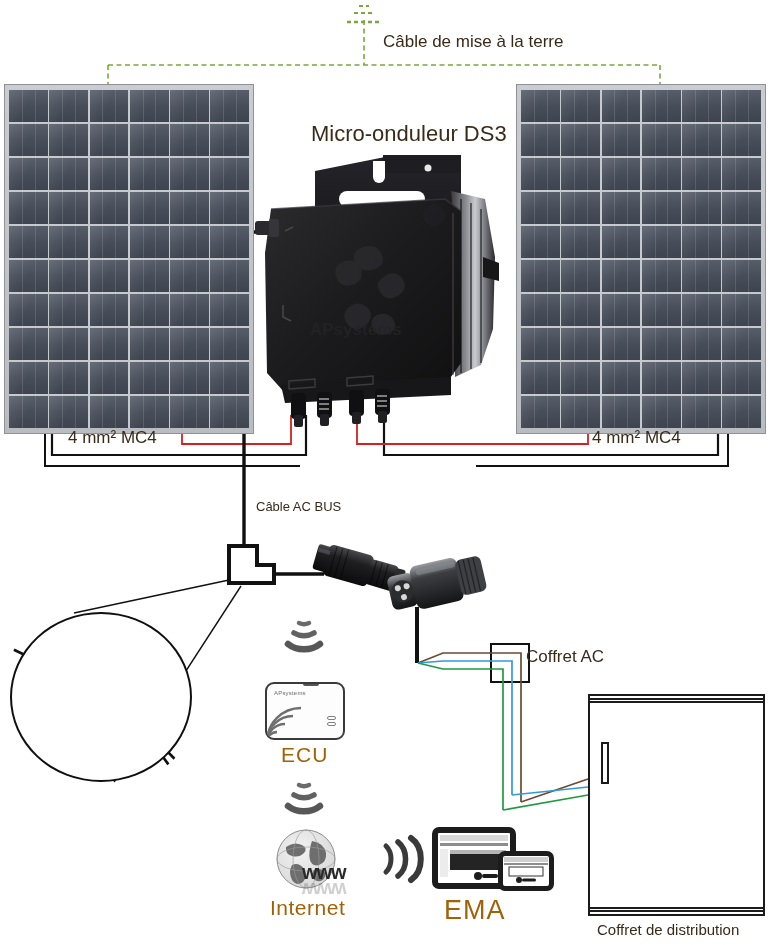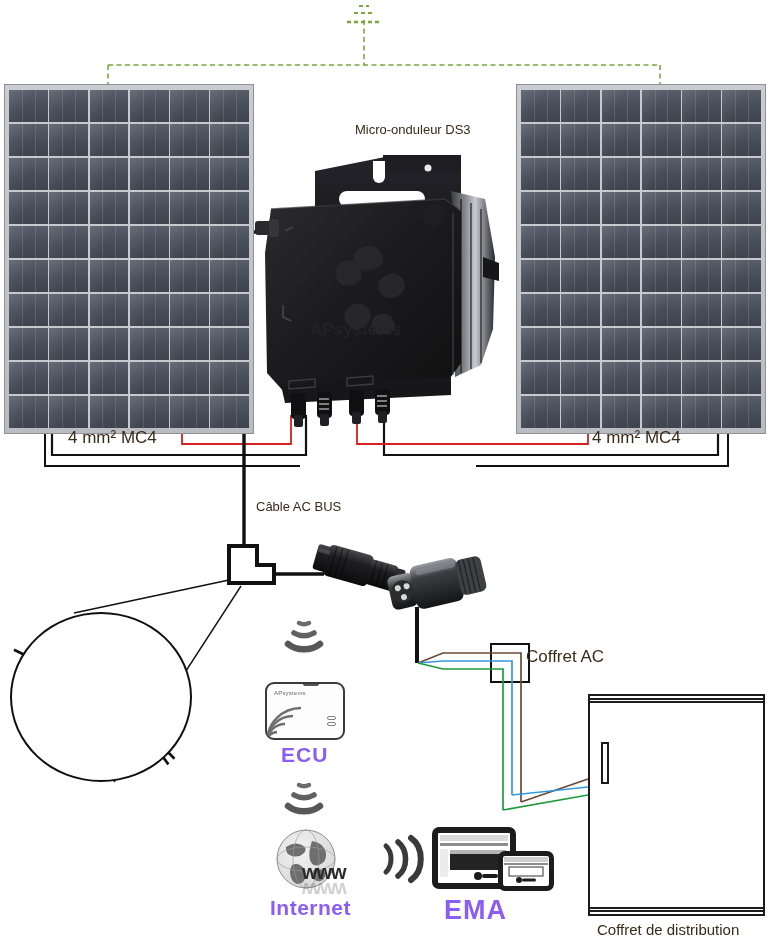--- a/index.html
+++ b/index.html
@@ -23,33 +23,33 @@
     width: 779px; height: 945px;
   }
   .lbl {
     position: absolute;
     white-space: nowrap;
     color: #3a2a18;
     font-family: "Liberation Sans", sans-serif;
     line-height: 1;
   }
   .lbl-ground   { left: 383px; top: 33px;  font-size: 17px; }
-  .lbl-micro    { left: 311px; top: 123px; font-size: 13px; margin-left: 44px; }
+  .lbl-micro    { left: 311px; top: 123px; font-size: 22px; }
   .lbl-mc4l     { left: 68px;  top: 429px; font-size: 17px; }
   .lbl-mc4r     { left: 592px; top: 429px; font-size: 17px; }
   .lbl-acbus    { left: 256px; top: 500px; font-size: 13px; }
   .lbl-rallonge { left: 427px; top: 608px; font-size: 17px; }
   .lbl-coffac   { left: 526px; top: 648px; font-size: 17px; }
   .lbl-coffdist { left: 597px; top: 922px; font-size: 15px; }
 
   .lbl-bold {
     position: absolute;
     white-space: nowrap;
-    color: #8b5cf6;
-    font-weight: bold;
+    color: #a16207;
+    font-weight: normal;
     font-family: "Liberation Sans", sans-serif;
     line-height: 1;
   }
   .lbl-ecu      { left: 281px; top: 744px; font-size: 21px; letter-spacing: 1px;}
   .lbl-internet { left: 270px; top: 897px; font-size: 21px; letter-spacing: .5px; text-align: right;}
   .lbl-ema      { left: 444px; top: 897px; font-size: 27px; letter-spacing: 1px;}
 
   
   .panel {
     position: absolute;
@@ -612,20 +612,21 @@
   </div>
 
   <div id="cabinet">
     <div class="topbar"></div>
     <div class="handle"></div>
     <div class="botbar"></div>
   </div>
 
   <div id="magnifier"></div>
 
+  <div class="lbl lbl-ground">Câble de mise à la terre</div>
   <div class="lbl lbl-micro">Micro-onduleur DS3</div>
   <div class="lbl lbl-mc4l">4 mm² MC4</div>
   <div class="lbl lbl-mc4r">4 mm² MC4</div>
   <div class="lbl lbl-acbus">Câble AC BUS</div>
   <div class="lbl lbl-coffac">Coffret AC</div>
   <div class="lbl lbl-coffdist">Coffret de distribution</div>
 
   <div class="lbl-bold lbl-ecu">ECU</div>
   <div class="lbl-bold lbl-internet">Internet</div>
   <div class="lbl-bold lbl-ema">EMA</div>

